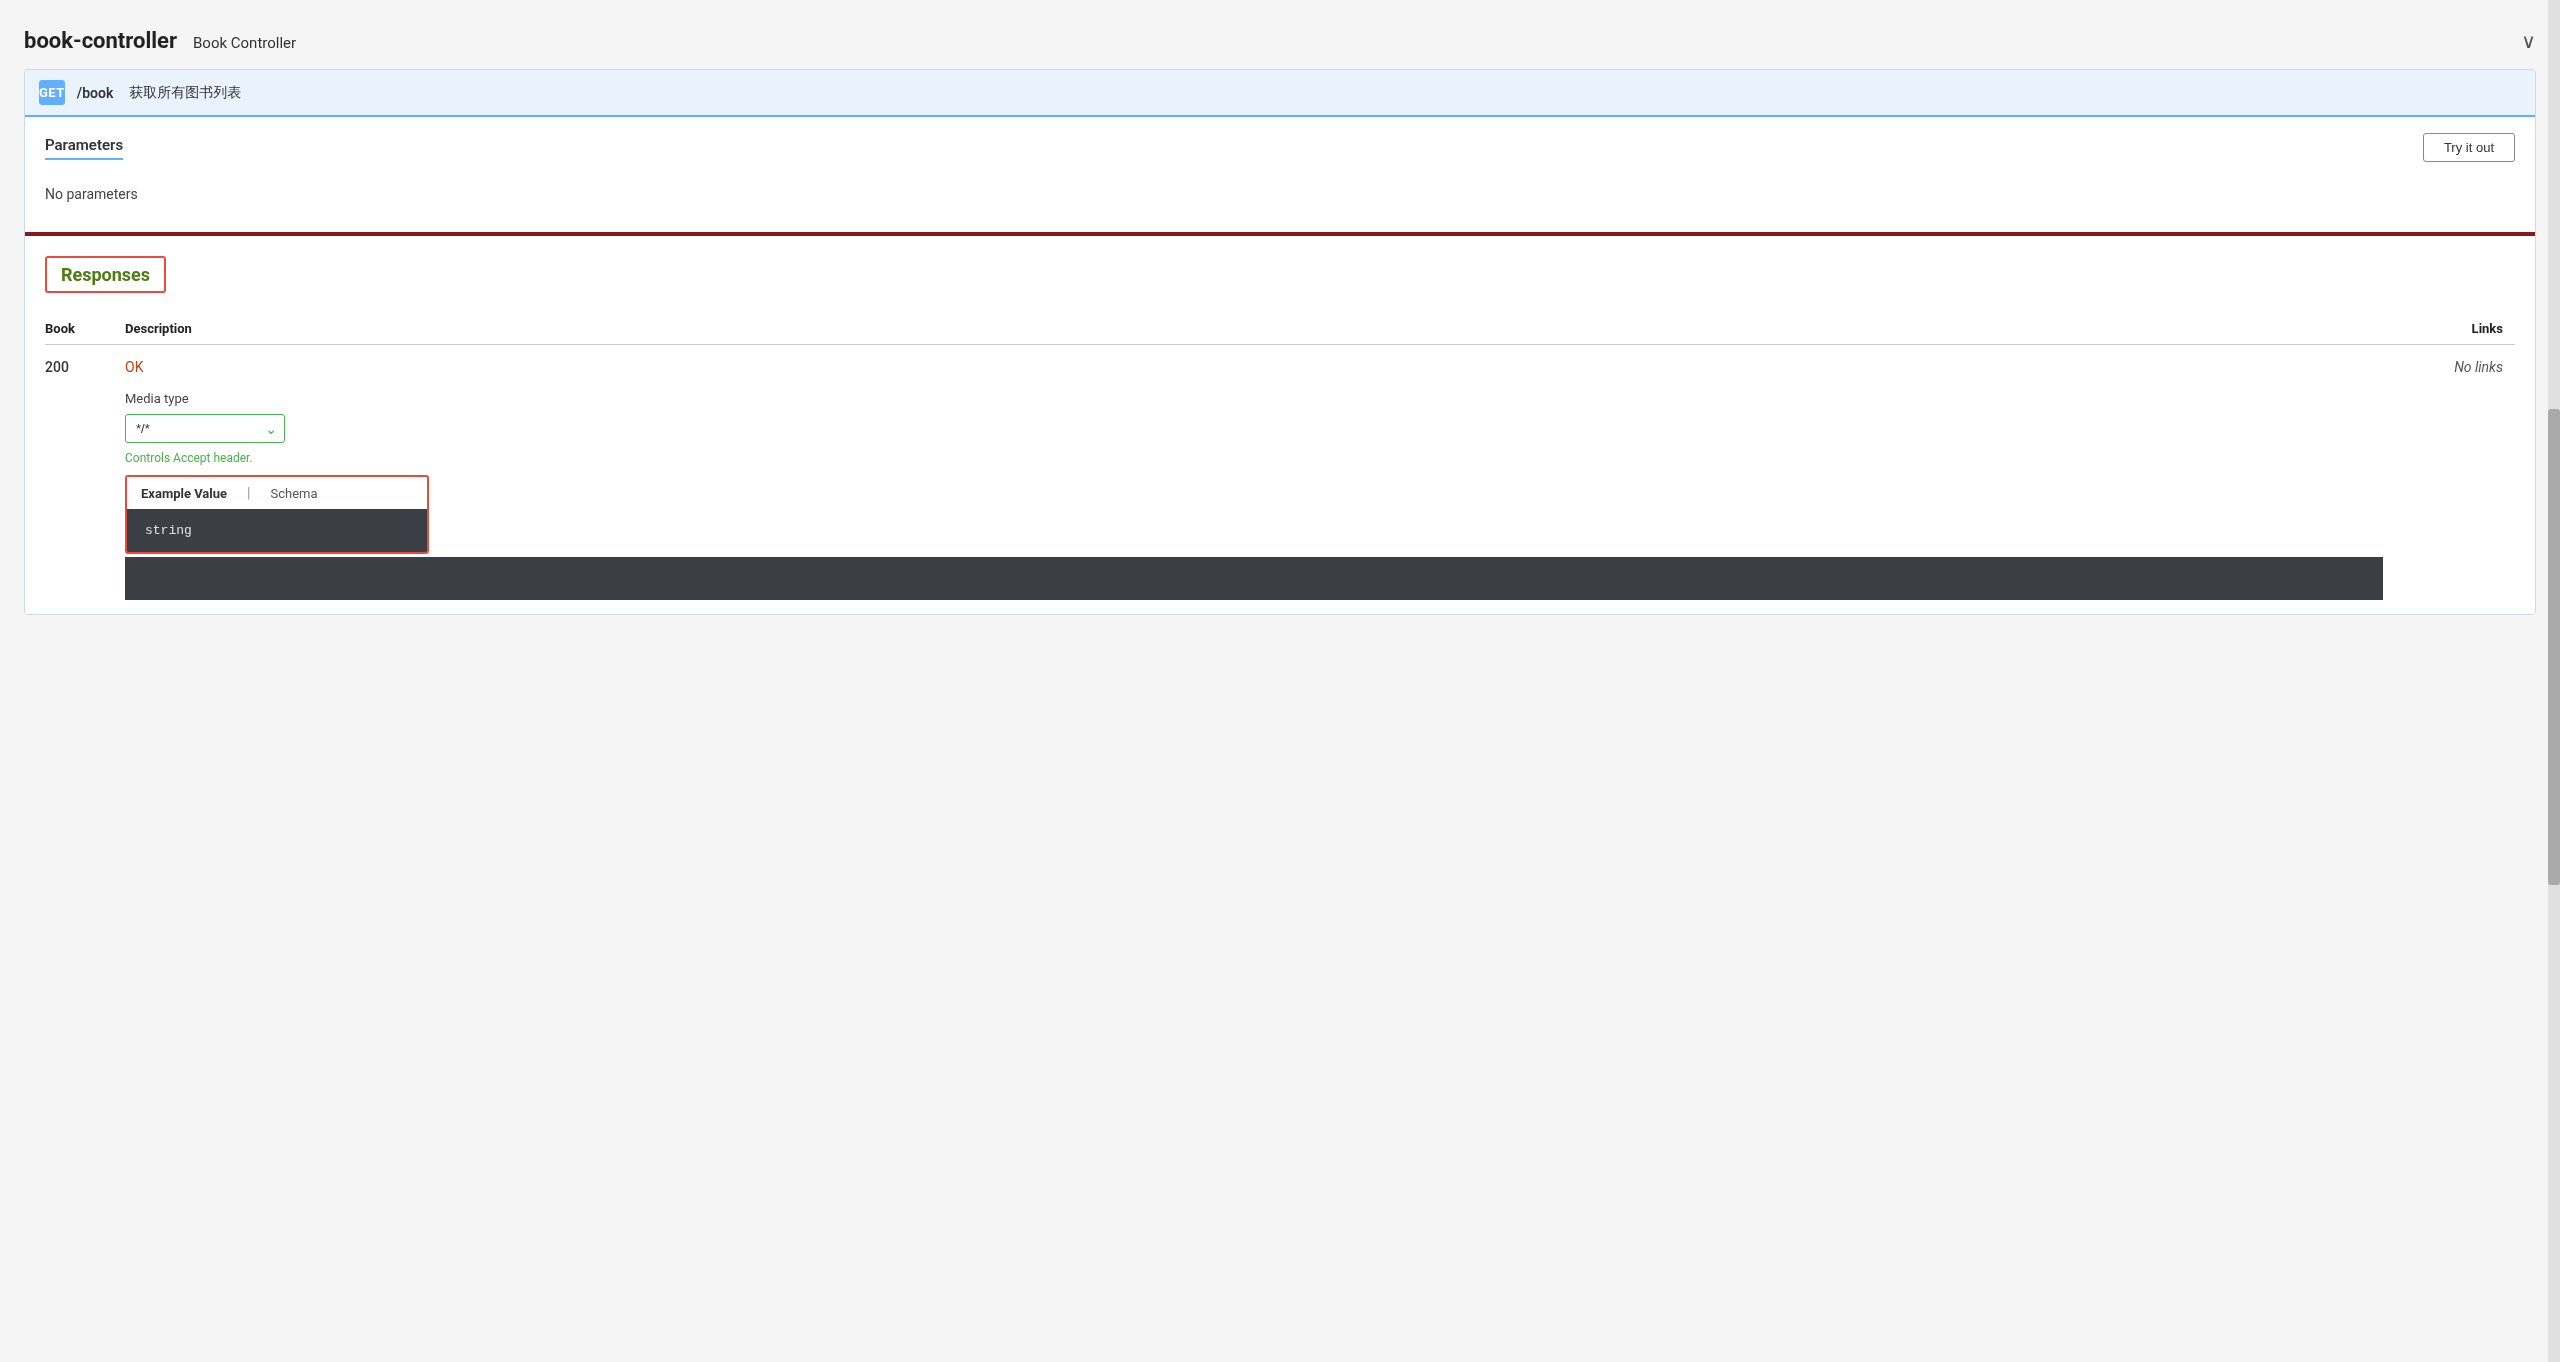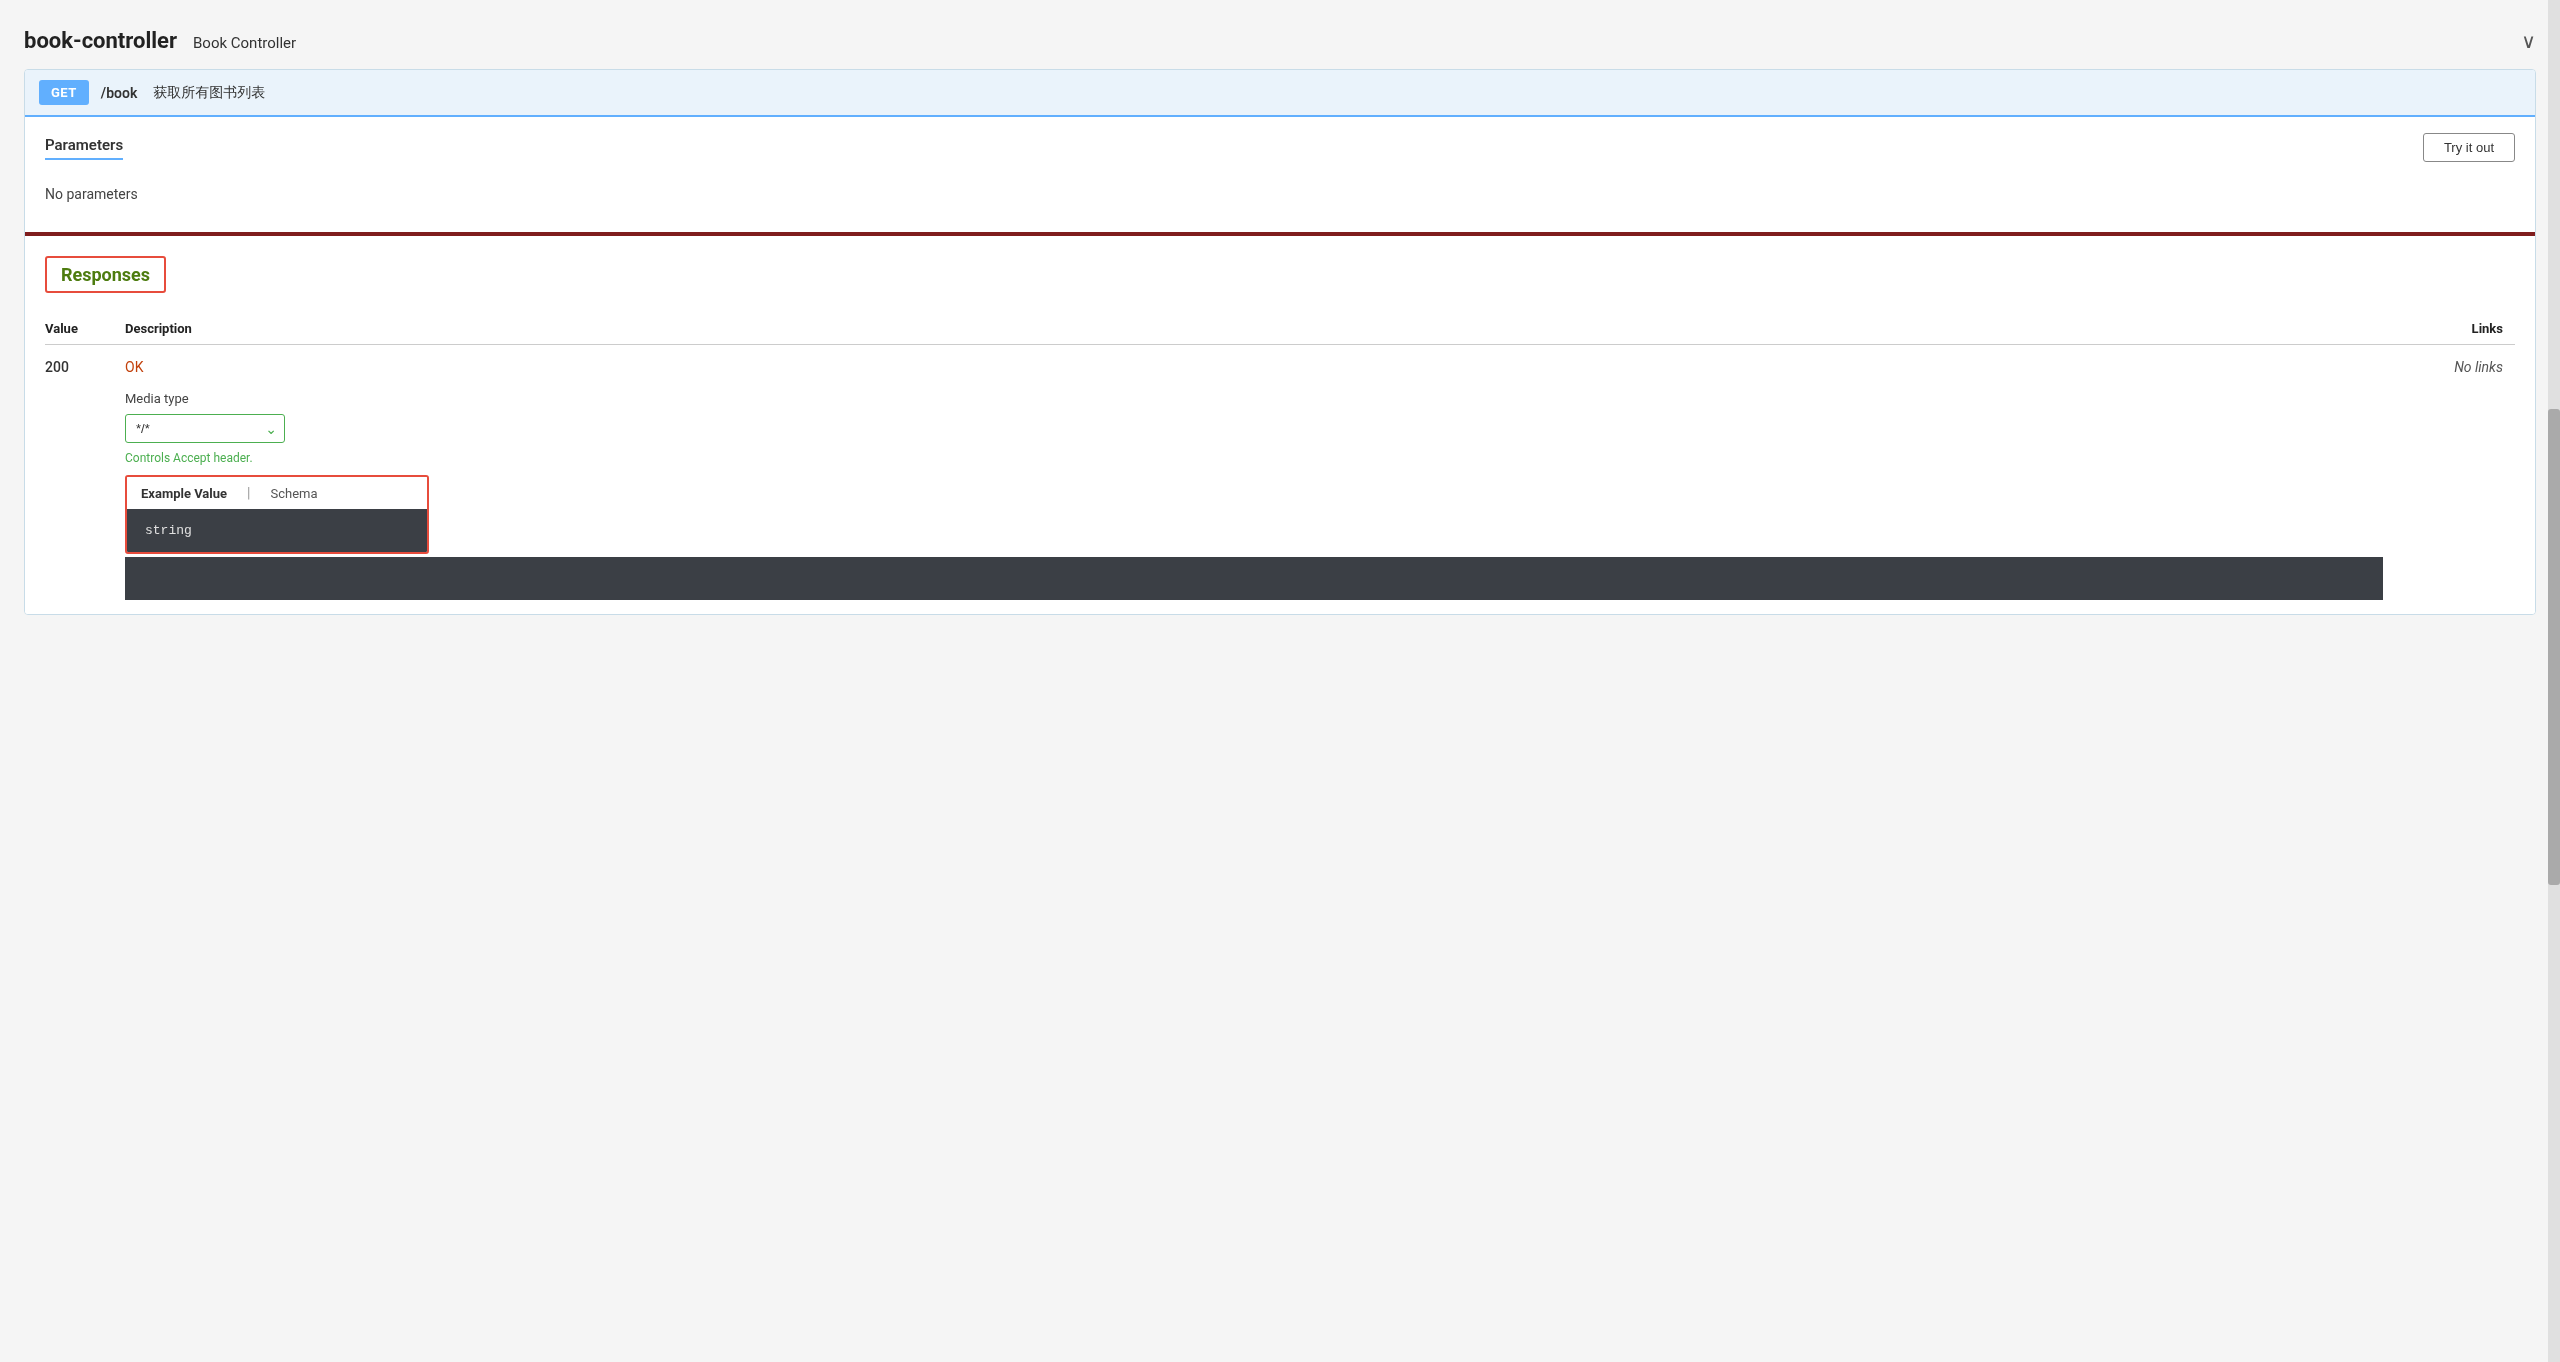--- a/index.html
+++ b/index.html
@@ -67,21 +67,21 @@
       background: #e8f4fb;
       padding: 10px 14px;
       border-bottom: 2px solid #61affe;
     }
 
     .method-badge {
       background: #61affe;
       color: #fff;
       font-weight: 700;
       font-size: 13px;
-      padding: 5px 12px;
+      padding: 5px 0;
       border-radius: 3px;
       letter-spacing: 0.5px;
     }
 
     .endpoint-path {
       font-size: 14px;
       font-weight: 600;
       color: #333;
     }
 
@@ -359,21 +359,21 @@
     </div>
 
     <div class="responses-section">
       <div class="responses-header-box">
         <span class="responses-title">Responses</span>
       </div>
 
       <table class="responses-table">
         <thead>
           <tr>
-            <th class="col-code">Value</th>
+            <th class="col-code">Book</th>
             <th class="col-desc">Description</th>
             <th class="col-links">Links</th>
           </tr>
         </thead>
         <tbody>
 
           <tr>
             <td class="response-code">200</td>
             <td class="response-description-cell">
               <span class="response-ok">OK</span>

